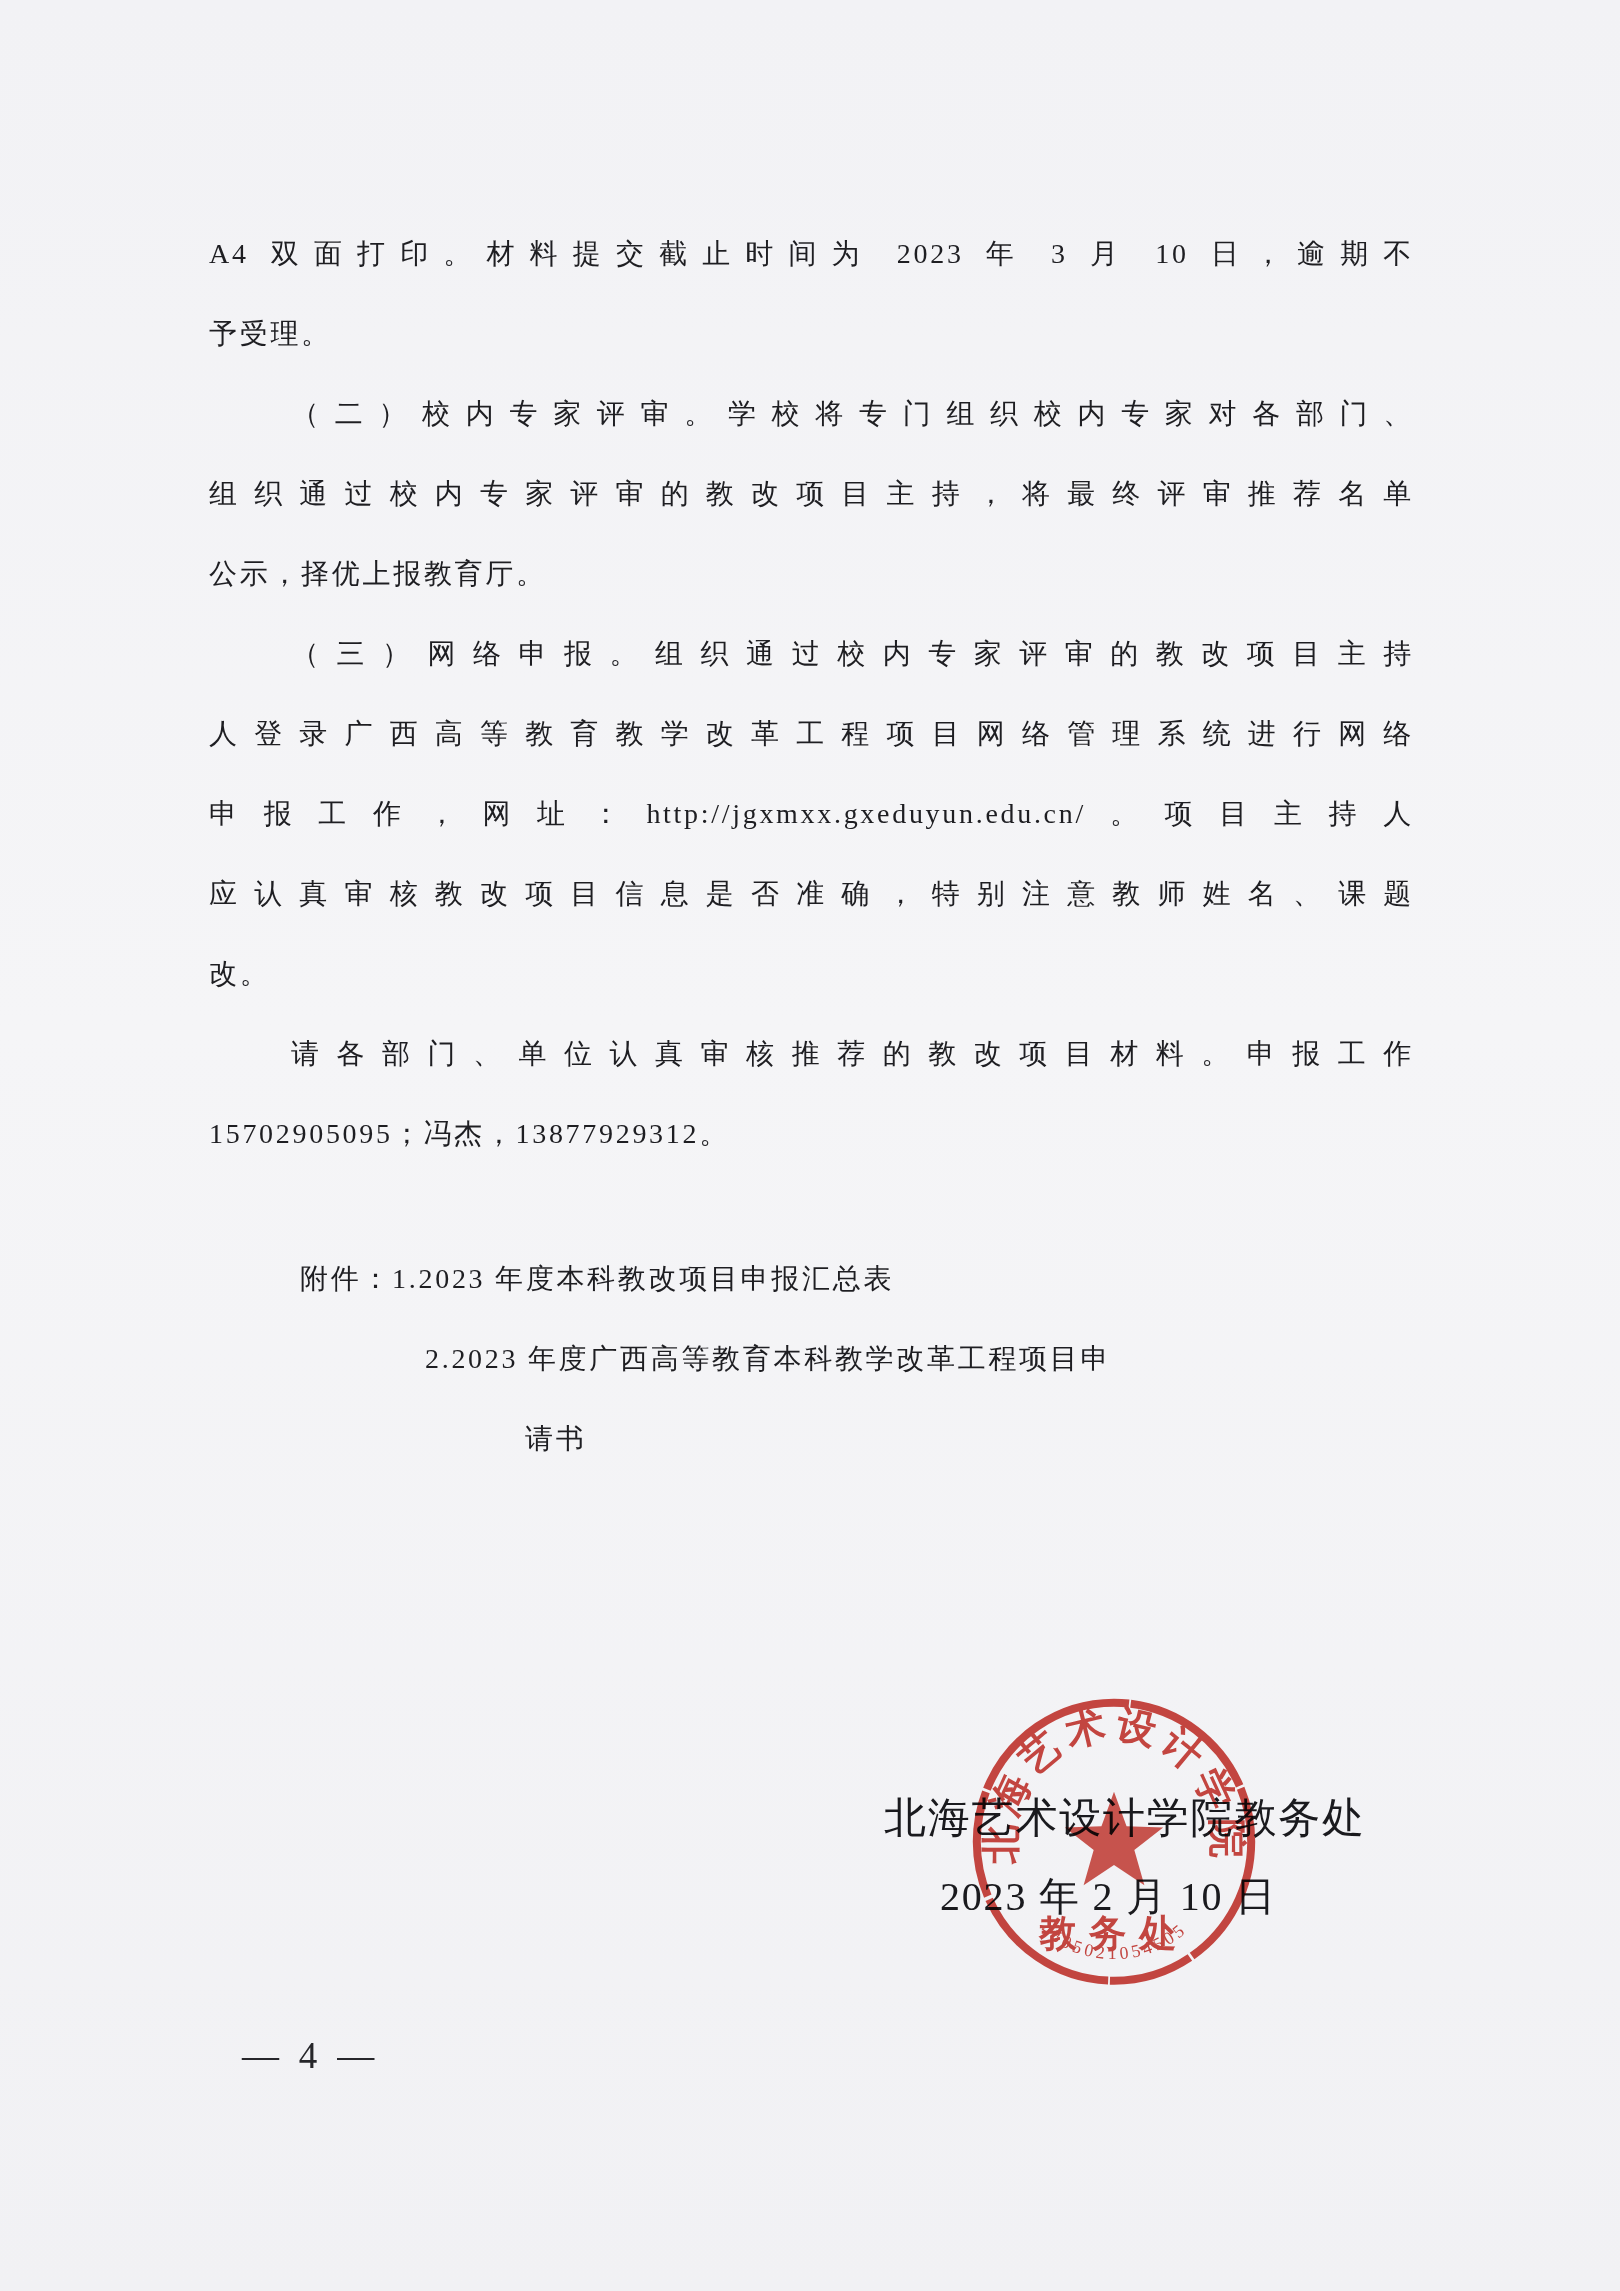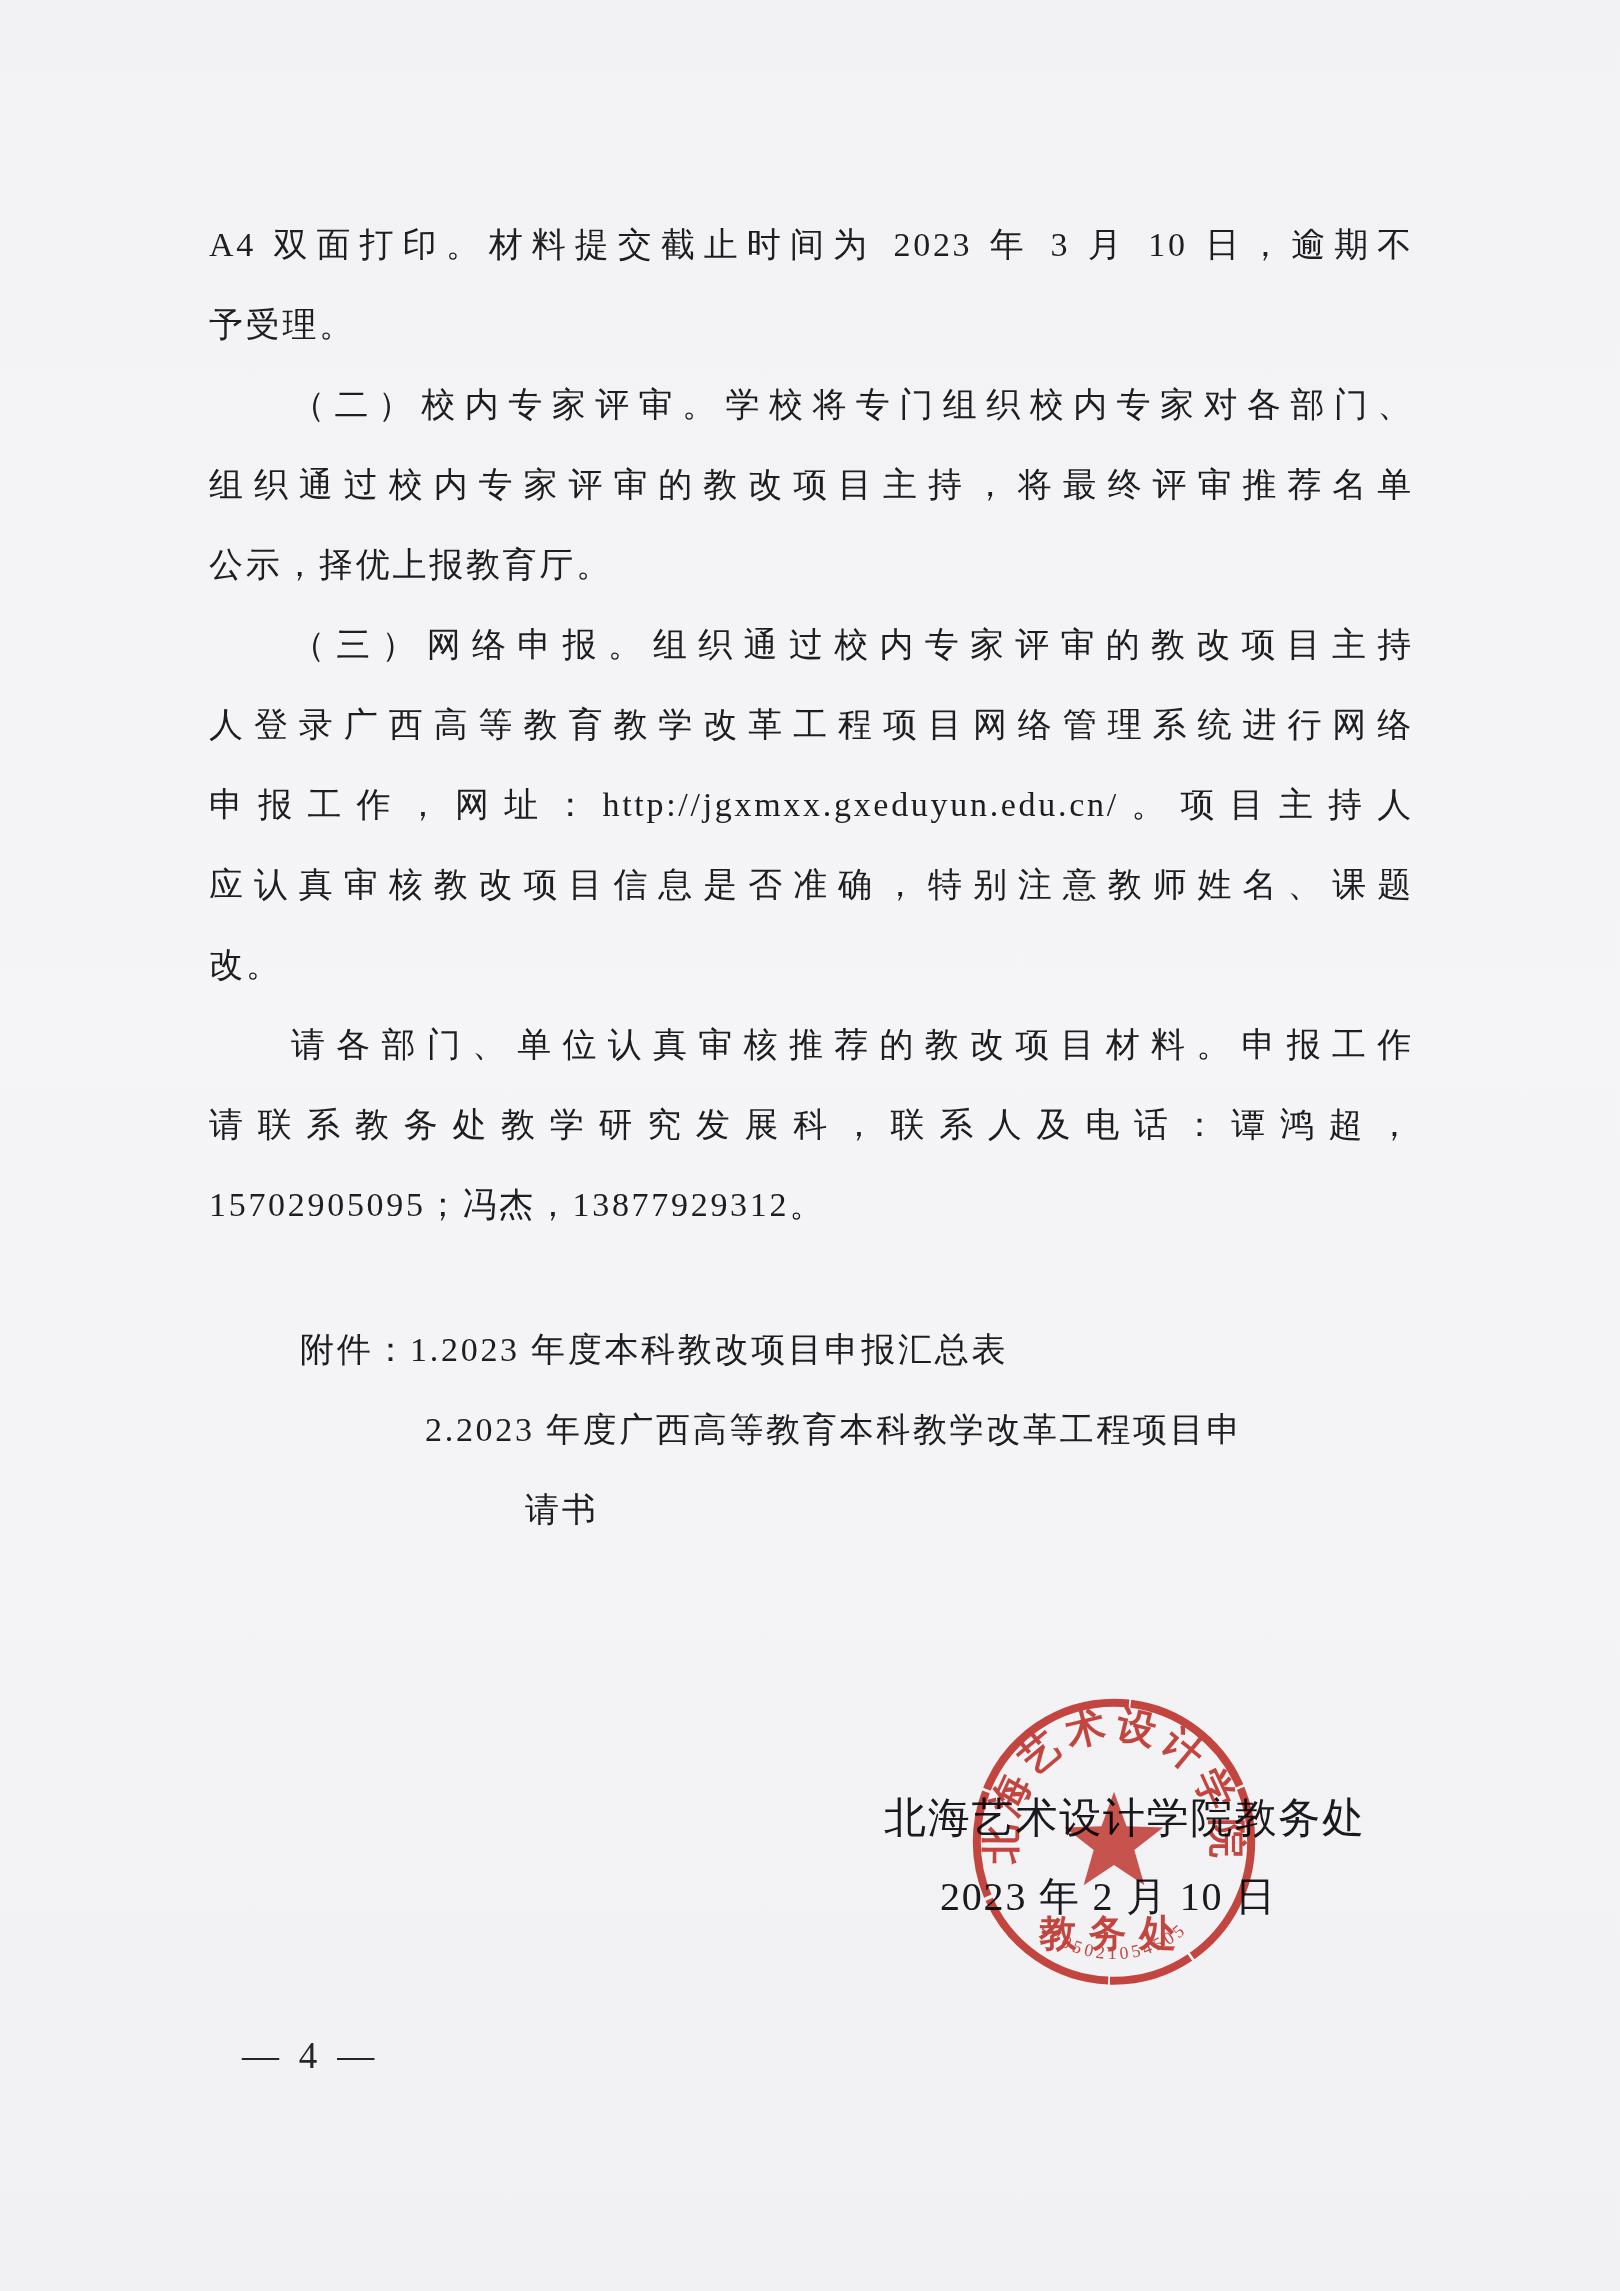--- a/index.html
+++ b/index.html
@@ -7,22 +7,22 @@
     position:relative;
     width:1621px;height:2291px;
     background:linear-gradient(180deg,#f2f2f5 0%,#f5f5f7 45%,#f1f1f4 100%);
     overflow:hidden;
     font-family:"Liberation Serif","DejaVu Serif",serif;
   }
   .body-col{
     position:absolute;left:209px;top:214px;width:1205px;
   }
   .ln{
-    height:80px;line-height:62px;
-    font-size:34px;letter-spacing:2.7px;
+    height:80px;line-height:80px;
+    font-size:28px;letter-spacing:2.7px;
     color:#1e1e22;
     text-align:justify;
     text-justify:inter-character;
     white-space:nowrap;
   }
   .ln.wrapjust{white-space:normal;text-align-last:justify;}
   .ln.ind{text-indent:82px;}
   .att-block{margin-top:65px;}
   .att1{text-indent:91px;}
   .att2{text-indent:216px;}
@@ -57,21 +57,20 @@
     <div class="ln">予受理。</div>
     <div class="ln wrapjust ind">（二）校内专家评审。学校将专门组织校内专家对各部门、</div>
     <div class="ln wrapjust">组织通过校内专家评审的教改项目主持，将最终评审推荐名单</div>
     <div class="ln">公示，择优上报教育厅。</div>
     <div class="ln wrapjust ind">（三）网络申报。组织通过校内专家评审的教改项目主持</div>
     <div class="ln wrapjust">人登录广西高等教育教学改革工程项目网络管理系统进行网络</div>
     <div class="ln wrapjust">申报工作，网址：http://jgxmxx.gxeduyun.edu.cn/。项目主持人</div>
     <div class="ln wrapjust">应认真审核教改项目信息是否准确，特别注意教师姓名、课题</div>
     <div class="ln">改。</div>
     <div class="ln wrapjust ind">请各部门、单位认真审核推荐的教改项目材料。申报工作</div>
-    <div class="ln wrapjust">请联系教务处教学研究发展科，联系人及电话：谭鸿超，</div>
     <div class="ln">15702905095；冯杰，13877929312。</div>
 
     <div class="att-block">
       <div class="ln att1">附件：1.2023 年度本科教改项目申报汇总表</div>
       <div class="ln att2">2.2023 年度广西高等教育本科教学改革工程项目申</div>
       <div class="ln att3">请书</div>
     </div>
   </div>
 
   <div class="signature">北海艺术设计学院教务处</div>

